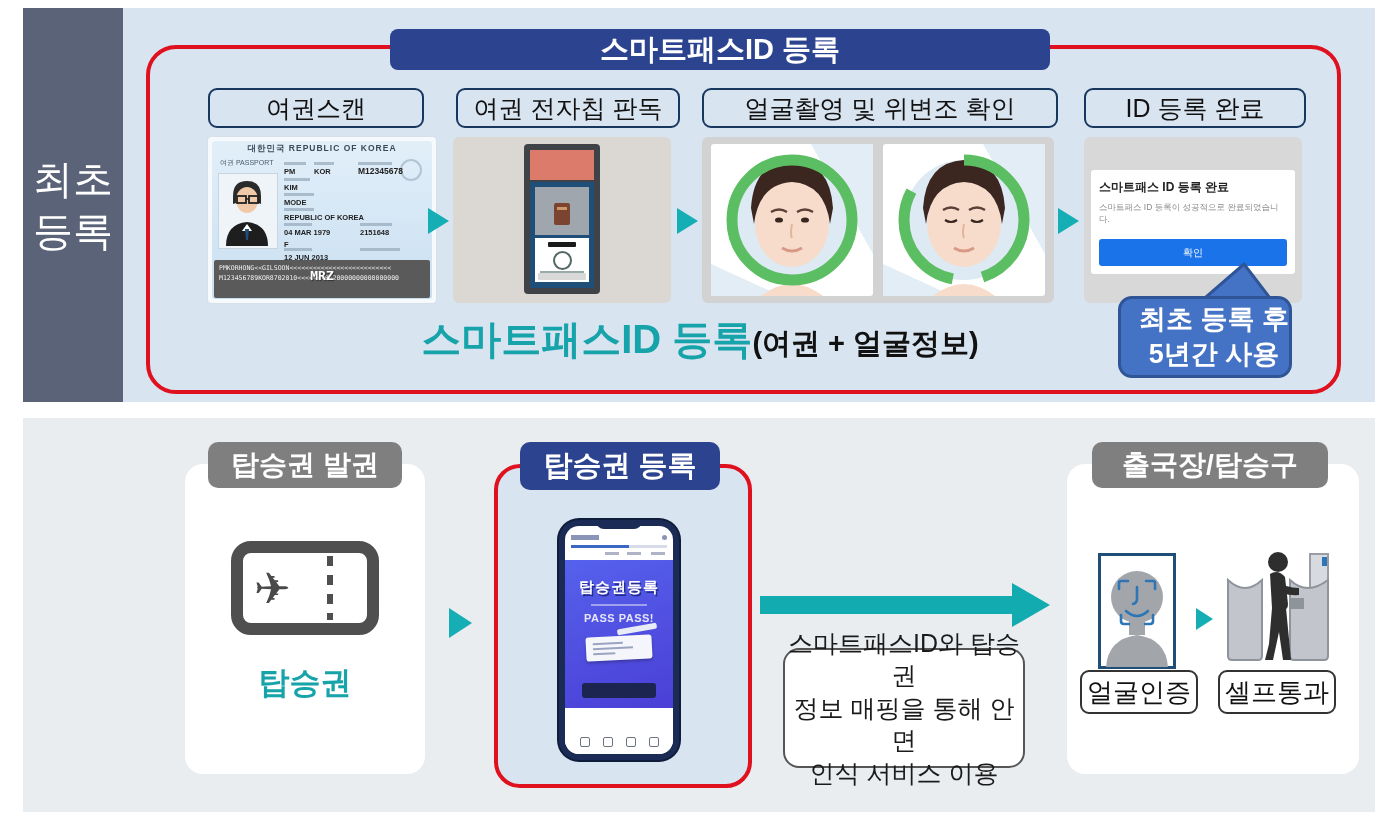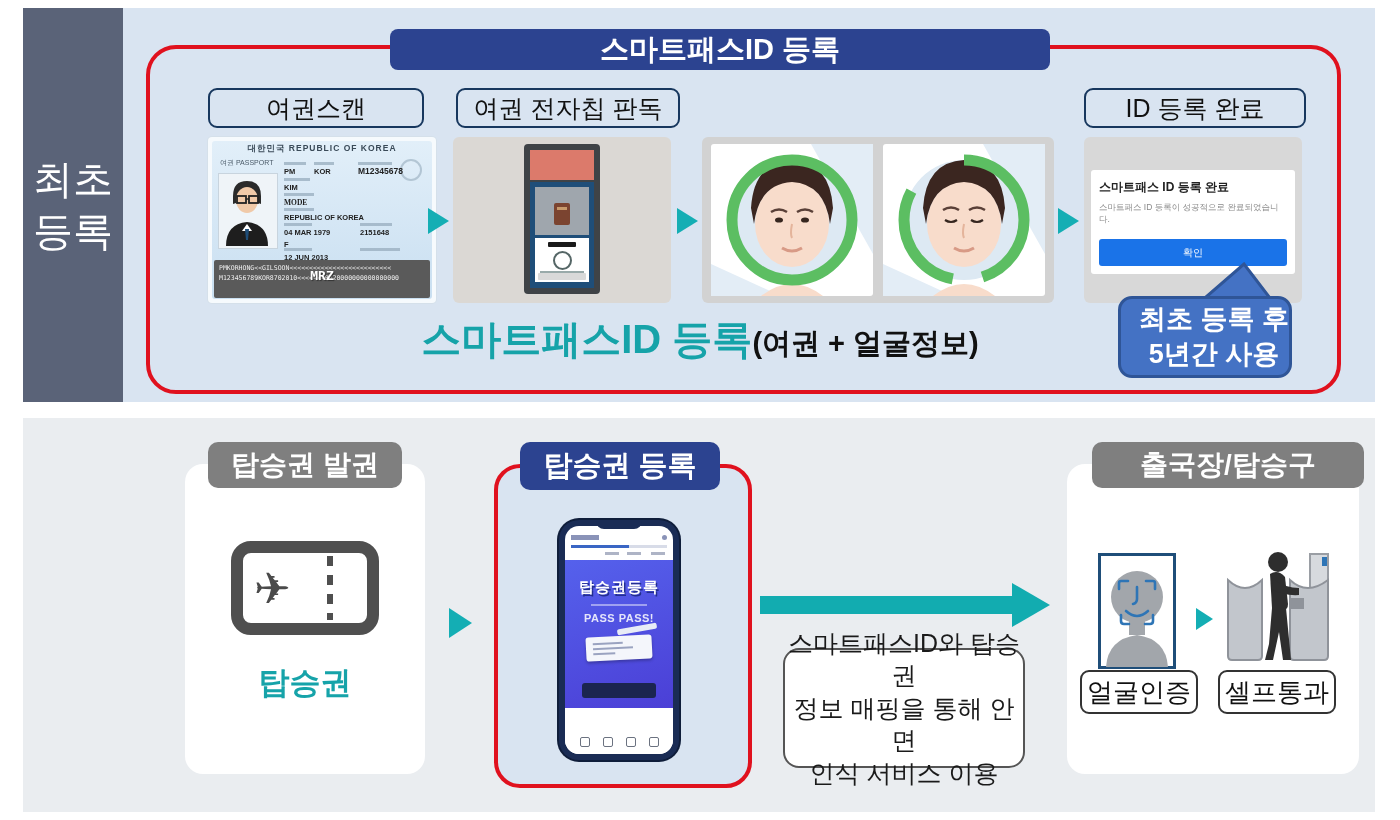--- a/index.html
+++ b/index.html
@@ -142,20 +142,23 @@
   <div class="abs titlebar">
     <span>스마트패스ID 등록</span>
   </div>
 
   <div class="abs stephdr" style="left:208px;width:212px;">
     <span>여권스캔</span>
   </div>
   <div class="abs stephdr" style="left:456px;width:220px;">
     <span>여권 전자칩 판독</span>
   </div>
+  <div class="abs stephdr" style="left:702px;width:352px;">
+    <span>얼굴촬영 및 위변조 확인</span>
+  </div>
   <div class="abs stephdr" style="left:1084px;width:218px;">
     <span>ID 등록 완료</span>
   </div>
 
   <div class="abs passport">
     <div class="abs pp-inner"></div>
     <div class="abs pp-h">대한민국 REPUBLIC OF KOREA</div>
     <div class="abs pp-doc">여권 PASSPORT</div>
     <div class="abs pp-emblem"></div>
 
@@ -180,21 +183,21 @@
     <div class="abs mbar" style="left:76px;top:71px;width:30px;"></div>
     <div class="abs mbar" style="left:76px;top:86px;width:28px;"></div>
     <div class="abs mbar" style="left:152px;top:86px;width:32px;"></div>
     <div class="abs mbar" style="left:76px;top:111px;width:28px;"></div>
     <div class="abs mbar" style="left:152px;top:111px;width:40px;"></div>
 
     <div class="abs pv" style="left:76px;top:30px;">PM</div>
     <div class="abs pv" style="left:106px;top:30px;">KOR</div>
     <div class="abs pv" style="left:150px;top:29px;font-size:8.5px;">M12345678</div>
     <div class="abs pv" style="left:76px;top:46px;">KIM</div>
-    <div class="abs pv" style="left:76px;top:61px;font-family:Liberation Serif, serif;">MODE</div>
+    <div class="abs pv" style="left:76px;top:61px;">MODE</div>
     <div class="abs pv" style="left:76px;top:76px;">REPUBLIC OF KOREA</div>
     <div class="abs pv" style="left:76px;top:91px;">04 MAR 1979</div>
     <div class="abs pv" style="left:152px;top:91px;">2151648</div>
     <div class="abs pv" style="left:76px;top:103px;">F</div>
     <div class="abs pv" style="left:76px;top:116px;">12 JUN 2013</div>
     <div class="abs pv" style="left:76px;top:128px;">12 JUN 2023</div>
     <div class="abs pv" style="left:152px;top:126px;font-size:8px;">김모두</div>
 
     <div class="abs mrz">
       <div>PMKORHONG&lt;&lt;GILSOON&lt;&lt;&lt;&lt;&lt;&lt;&lt;&lt;&lt;&lt;&lt;&lt;&lt;&lt;&lt;&lt;&lt;&lt;&lt;&lt;&lt;&lt;&lt;&lt;&lt;&lt;</div>
@@ -336,21 +339,21 @@
 
   <div class="abs bigarrow-bar"></div>
   <div class="abs bigarrow-head"></div>
   <div class="abs notebox">
     <div>스마트패스ID와 탑승권</div>
     <div>정보 매핑을 통해 안면</div>
     <div>인식 서비스 이용</div>
   </div>
 
   <div class="abs white-card" style="left:1067px;top:464px;width:292px;height:310px;"></div>
-  <div class="abs gray-hdr" style="left:1092px;top:442px;width:272px;height:46px;">
+  <div class="abs gray-hdr" style="left:1092px;top:442px;width:236px;height:46px;">
     <span>출국장/탑승구</span>
   </div>
 
   <svg class="abs" style="left:1098px;top:553px;" width="78" height="116" viewBox="0 0 78 116">
     <rect x="1.5" y="1.5" width="75" height="113" fill="#fff" stroke="#1F4E79" stroke-width="3"></rect>
     <circle cx="39" cy="44" r="26" fill="#A2A6AB"></circle>
     <rect x="31" y="62" width="16" height="20" fill="#A2A6AB"></rect>
     <path d="M8 114 Q10 86 39 82 Q68 86 70 114 Z" fill="#A2A6AB"></path>
     <g fill="none" stroke="#2E75B6" stroke-width="2.6" stroke-linecap="round">
       <path d="M21 36 v-6 q0-2 2-2 h7"></path>

